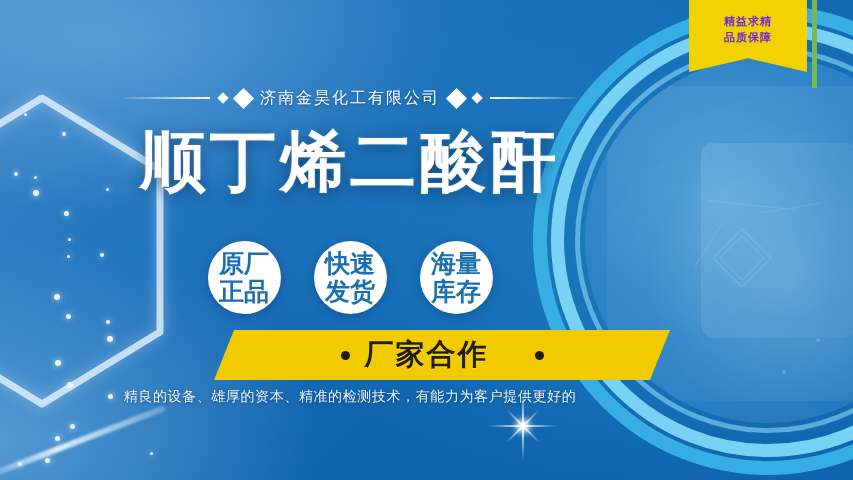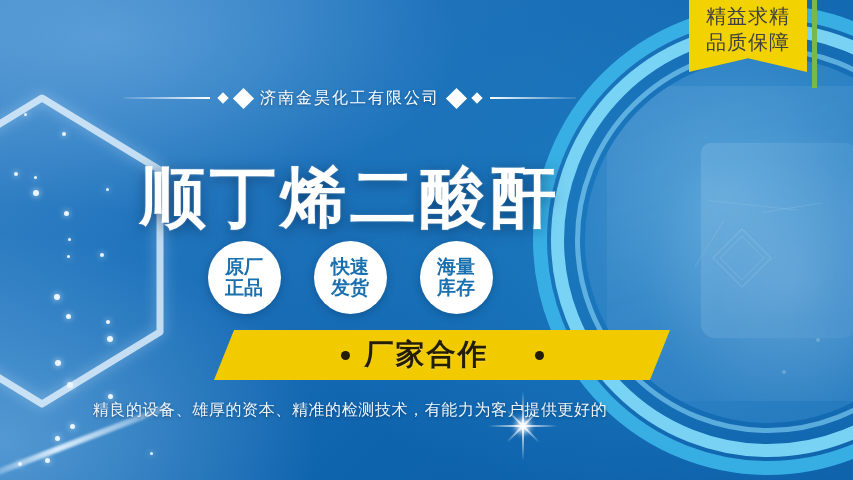--- a/index.html
+++ b/index.html
@@ -64,21 +64,21 @@
 
   
   .badge{
     position:absolute;left:689px;top:-4px;width:118px;height:76px;
     background:#f2d200;
     clip-path:polygon(0 0,100% 0,100% 100%,50% 82%,0 100%);
     display:flex;flex-direction:column;align-items:center;justify-content:center;
     gap:3px;padding-bottom:10px;
   }
   .badge span{
-    color:#404040;font-size:20px;font-weight:normal;letter-spacing:1px;
+    color:#6d28d9;font-size:11px;font-weight:bold;letter-spacing:1px;
     line-height:1.12;white-space:nowrap;
   }
   .badge-stripe{
     position:absolute;left:812px;top:-4px;width:5px;height:92px;background:#79b84a;
   }
 
   
   .company-row{
     position:absolute;left:0;top:84px;width:700px;height:28px;
     display:flex;align-items:center;justify-content:center;gap:9px;
@@ -93,55 +93,54 @@
     color:#ffffff;font-size:16px;letter-spacing:2px;white-space:nowrap;
     text-shadow:0 1px 3px rgba(0,40,80,.45);
   }
 
   
   .title{
     position:absolute;left:0;top:128px;width:700px;text-align:center;
     color:#ffffff;font-size:66px;font-weight:bold;letter-spacing:4px;
     white-space:nowrap;line-height:1;
     text-shadow:0 3px 14px rgba(0,35,75,.55),0 0 2px rgba(255,255,255,.4);
-    margin-top:36px;
   }
 
   
   .circles{
     position:absolute;left:0;top:236px;width:700px;height:82px;
     display:flex;align-items:center;justify-content:center;gap:33px;
   }
   .circle{
     width:73px;height:73px;border-radius:50%;background:#ffffff;
     display:flex;flex-direction:column;align-items:center;justify-content:center;
     box-shadow:0 2px 9px rgba(0,30,65,.28);
   }
   .circle span{
-    color:#1a6fae;font-size:19px;font-weight:bold;line-height:1.12;white-space:nowrap;
+    color:#1a6fae;font-size:25px;font-weight:bold;line-height:1.12;white-space:nowrap;
   }
 
   
   .slogan{
     position:absolute;left:214px;top:330px;width:456px;height:50px;
     background:#f2ca00;
     clip-path:polygon(4.4% 0,100% 0,95.6% 100%,0 100%);
     display:flex;align-items:center;justify-content:center;gap:15px;
   }
   .slogan .bullet{width:9px;height:9px;border-radius:50%;background:#241d05;flex:0 0 auto;}
   .slogan .txt{
     color:#241d05;font-size:29px;font-weight:bold;letter-spacing:2px;white-space:nowrap;
     text-shadow:0 1px 0 rgba(255,255,255,.25);
   }
   .slogan .gap{width:16px;}
 
   
   .footer{
-    position:absolute;left:0;top:400px;width:700px;text-align:center;
-    color:#eef6fd;font-size:16px;letter-spacing:.6px;white-space:nowrap;
+    position:absolute;left:0;top:388px;width:700px;text-align:center;
+    color:#eef6fd;font-size:14px;letter-spacing:.6px;white-space:nowrap;
     text-shadow:0 1px 3px rgba(0,35,75,.55);
   }
 
   
   .sparkle{position:absolute;left:487px;top:390px;width:72px;height:72px;pointer-events:none;}
   .sparkle .core{
     position:absolute;left:50%;top:50%;width:14px;height:14px;margin:-7px 0 0 -7px;
     border-radius:50%;background:#ffffff;filter:blur(3px);
   }
   .sparkle .ray{

